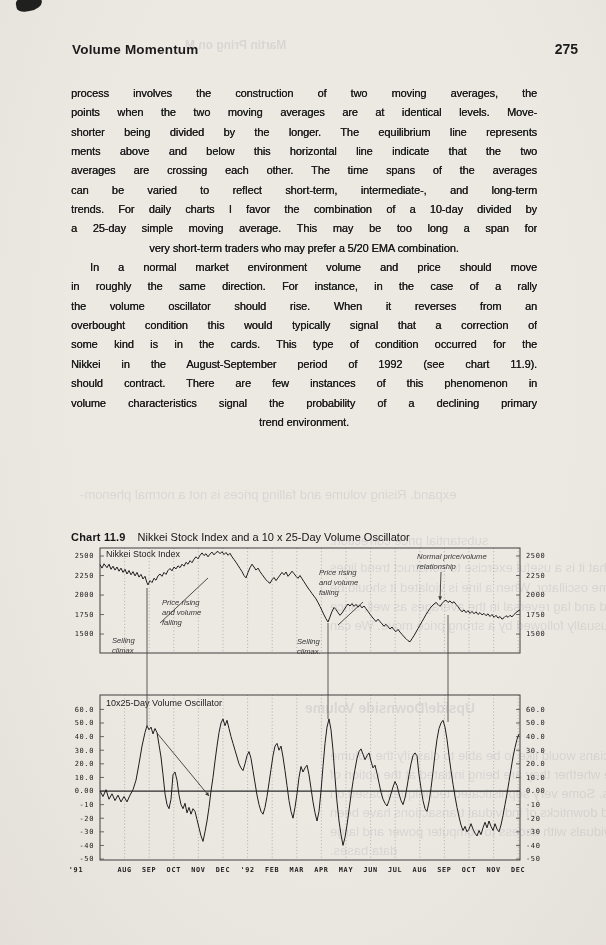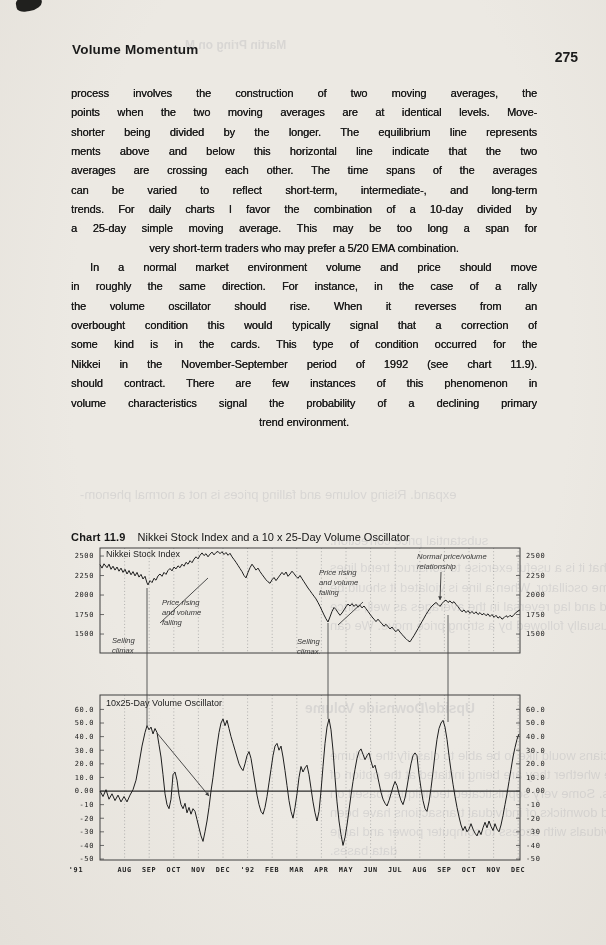--- a/index.html
+++ b/index.html
@@ -15,21 +15,21 @@
   .corner-mark{
     position:absolute;left:16px;top:-4px;width:26px;height:15px;
     background:#20201e;border-radius:45% 55% 60% 40%;transform:rotate(-9deg);
   }
   .running-header{
     position:absolute;left:72px;top:42px;
     font-size:13.5px;font-weight:bold;letter-spacing:.2px;
   }
   .page-number{
     position:absolute;right:64px;top:41px;
-    font-size:14px;font-weight:bold;margin-top:8px;
+    font-size:14px;font-weight:bold;
   }
   .body-text{
     position:absolute;left:71px;top:84px;width:466px;
     font-size:11px;line-height:19.35px;letter-spacing:-0.1px;
     text-shadow:0.25px 0 0 #1b1b1b;
   }
   .line{text-align:justify;height:19.35px;overflow:hidden;}
   .line:not(.last)::after{content:"";display:inline-block;width:100%;height:0;}
   .line.last{text-align:center;}
   .line.indent{text-indent:19px;}
@@ -83,21 +83,21 @@
       <div class="line">averages are crossing each other.  The time spans of the averages</div>
       <div class="line">can be varied to reflect short-term, intermediate-, and long-term</div>
       <div class="line">trends. For daily charts I favor the combination of a 10-day divided by</div>
       <div class="line">a 25-day simple moving average.  This may be too long a span for</div>
       <div class="line last">very short-term traders who may prefer a 5/20 EMA combination.</div>
       <div class="line indent">In a normal market environment volume and price should move</div>
       <div class="line">in roughly the same direction.  For instance, in the case of a rally</div>
       <div class="line">the volume oscillator should rise.  When it reverses from an</div>
       <div class="line">overbought condition this would typically signal that a correction of</div>
       <div class="line">some kind is in the cards.  This type of condition occurred for the</div>
-      <div class="line">Nikkei in the November-September period of 1992 (see chart 11.9).</div>
+      <div class="line">Nikkei in the August-September period of 1992 (see chart 11.9).</div>
       <div class="line">should contract.  There are few instances of this phenomenon in</div>
       <div class="line">volume characteristics signal the probability of a declining primary</div>
       <div class="line last">trend environment.</div>
     </div>
 
   <div class="caption">
     <b>Chart 11.9</b><span>Nikkei Stock Index and a 10 x 25-Day Volume Oscillator</span>
   </div>
 
   <svg class="figure" id="figure" width="606" height="945" viewBox="0 0 606 945">

